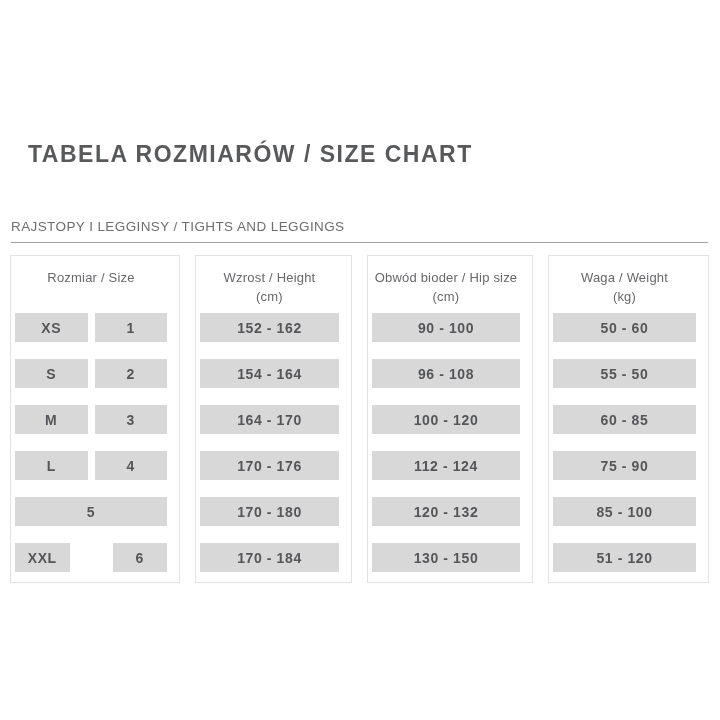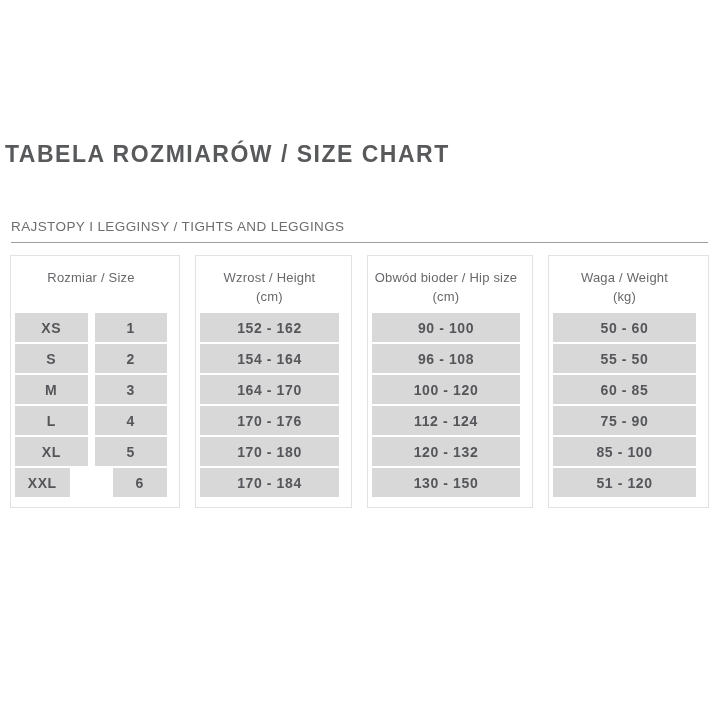--- a/index.html
+++ b/index.html
@@ -10,21 +10,21 @@
     position: relative;
     overflow: hidden;
   }
   .page {
     position: relative;
     width: 720px; height: 720px;
     background: #ffffff;
   }
   .page-title {
     position: absolute;
-    left: 5px; top: 141px;
+    left: 28px; top: 141px;
     font-size: 23px;
     font-weight: 700;
     letter-spacing: 1.5px;
     color: #58595b;
     white-space: nowrap;
   }
   .section-subtitle {
     position: absolute;
     left: 11px; top: 219px;
     font-size: 13.5px;
@@ -56,21 +56,21 @@
     padding-top: 13px;
     text-align: center;
     font-size: 13px;
     line-height: 1.45;
     color: #67686b;
     letter-spacing: 0.2px;
   }
   .cell-row {
     display: flex;
     gap: 7px;
-    margin-bottom: 2px;
+    margin-bottom: 17px;
     height: 29px;
   }
   .cell-row:last-child { margin-bottom: 0; gap: 43px; }
   .cell {
     flex: 1;
     height: 29px;
     background: #d8d8d8;
     display: flex;
     align-items: center;
     justify-content: center;
@@ -108,21 +108,20 @@
       </div>
       <div class="cell-row">
         <div class="cell">M</div>
         <div class="cell">3</div>
       </div>
       <div class="cell-row">
         <div class="cell">L</div>
         <div class="cell">4</div>
       </div>
       <div class="cell-row">
-        <div class="cell">XL</div>
         <div class="cell">5</div>
       </div>
       <div class="cell-row">
         <div class="cell">XXL</div>
         <div class="cell">6</div>
       </div>
     </div>
 
     <div class="col-box">
       <div class="col-header">

